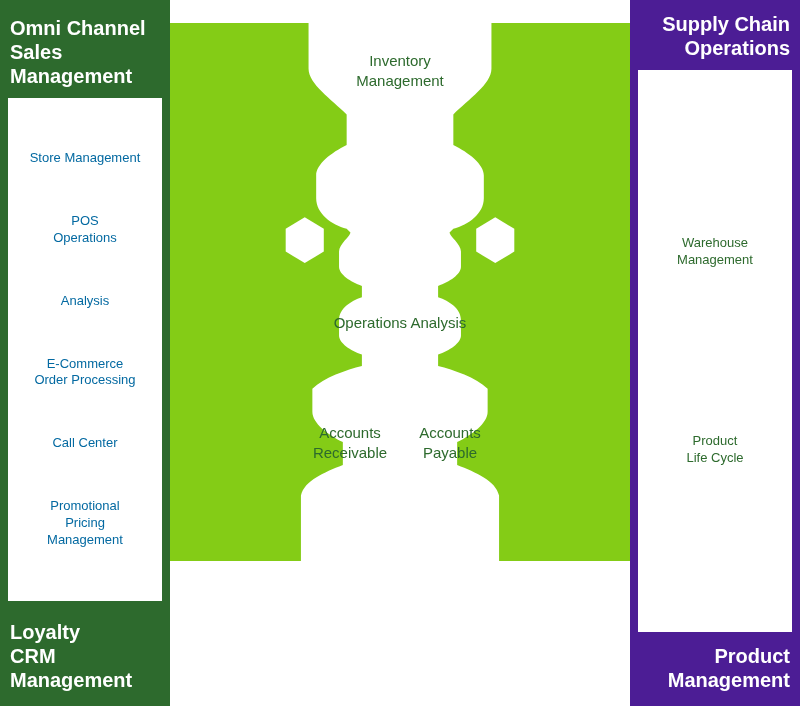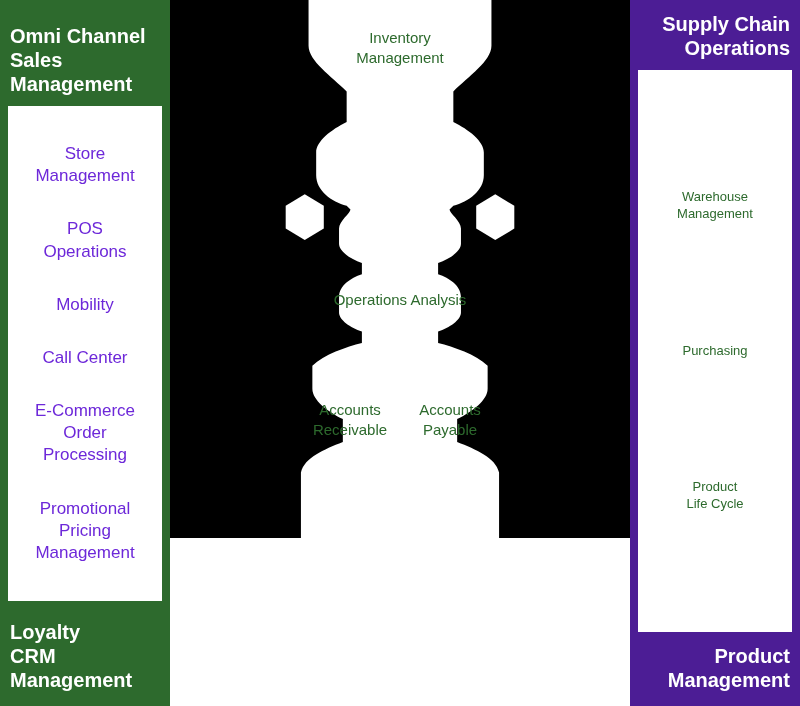--- a/index.html
+++ b/index.html
@@ -25,41 +25,41 @@
     .left-panel {
       width: 170px;
       height: 706px;
       background: #2d6a2d;
       position: relative;
       display: flex;
       flex-direction: column;
     }
 
     .left-top-header {
-      padding: 24px 10px 10px 10px;
+      padding: 16px 10px 10px 10px;
       color: white;
       font-size: 20px;
       font-weight: bold;
       line-height: 1.2;
       text-align: left;
     }
 
     .left-white-box {
       background: white;
       margin: 0 8px;
       padding: 10px 12px;
       flex: 1;
       display: flex;
       flex-direction: column;
       justify-content: space-evenly;
     }
 
     .left-white-box .item {
-      color: #6d28d9;
-      font-size: 17px;
+      color: #0369a1;
+      font-size: 13px;
       text-align: center;
       line-height: 1.3;
       padding: 4px 0;
     }
 
     .left-bottom-header {
       padding: 12px 10px 14px 10px;
       color: white;
       font-size: 20px;
       font-weight: bold;
@@ -111,25 +111,26 @@
       font-size: 20px;
       font-weight: bold;
       line-height: 1.2;
       text-align: right;
     }
 
     
     .center-panel {
       width: 460px;
       height: 538px;
-      background: #000000;
+      background: #84cc16;
       position: relative;
       display: flex;
       flex-direction: column;
       align-items: center;
+      margin-top: 23px;
     }
 
     
     .center-shape {
       position: absolute;
       top: 0;
       left: 0;
       width: 100%;
       height: 100%;
     }
@@ -203,23 +204,23 @@
 <div class="main-container">
 
   <div class="left-panel">
     <div class="left-top-header">
       Omni Channel<br>Sales<br>Management
     </div>
     <div class="left-white-box">
       <div class="item">Store
 Management</div>
       <div class="item">POS<br>Operations</div>
-      <div class="item">Mobility</div>
+      <div class="item">Analysis</div>
+      <div class="item">E-Commerce<br>Order Processing</div>
       <div class="item">Call Center</div>
-      <div class="item">E-Commerce<br>Order Processing</div>
       <div class="item">Promotional<br>Pricing<br>Management</div>
     </div>
     <div class="left-bottom-header">
       Loyalty<br>CRM<br>Management
     </div>
   </div>
 
   <div class="center-panel">
 
     <svg class="center-shape" viewBox="0 0 460 706" xmlns="http://www.w3.org/2000/svg">
@@ -300,21 +301,20 @@
 
     </div>
   </div>
 
   <div class="right-panel">
     <div class="right-top-header">
       Supply Chain<br>Operations
     </div>
     <div class="right-white-box">
       <div class="item">Warehouse<br>Management</div>
-      <div class="item">Purchasing</div>
       <div class="item">Product<br>Life Cycle</div>
     </div>
     <div class="right-bottom-header">
       Product<br>Management
     </div>
   </div>
 
 </div>
 
 </body></html>

